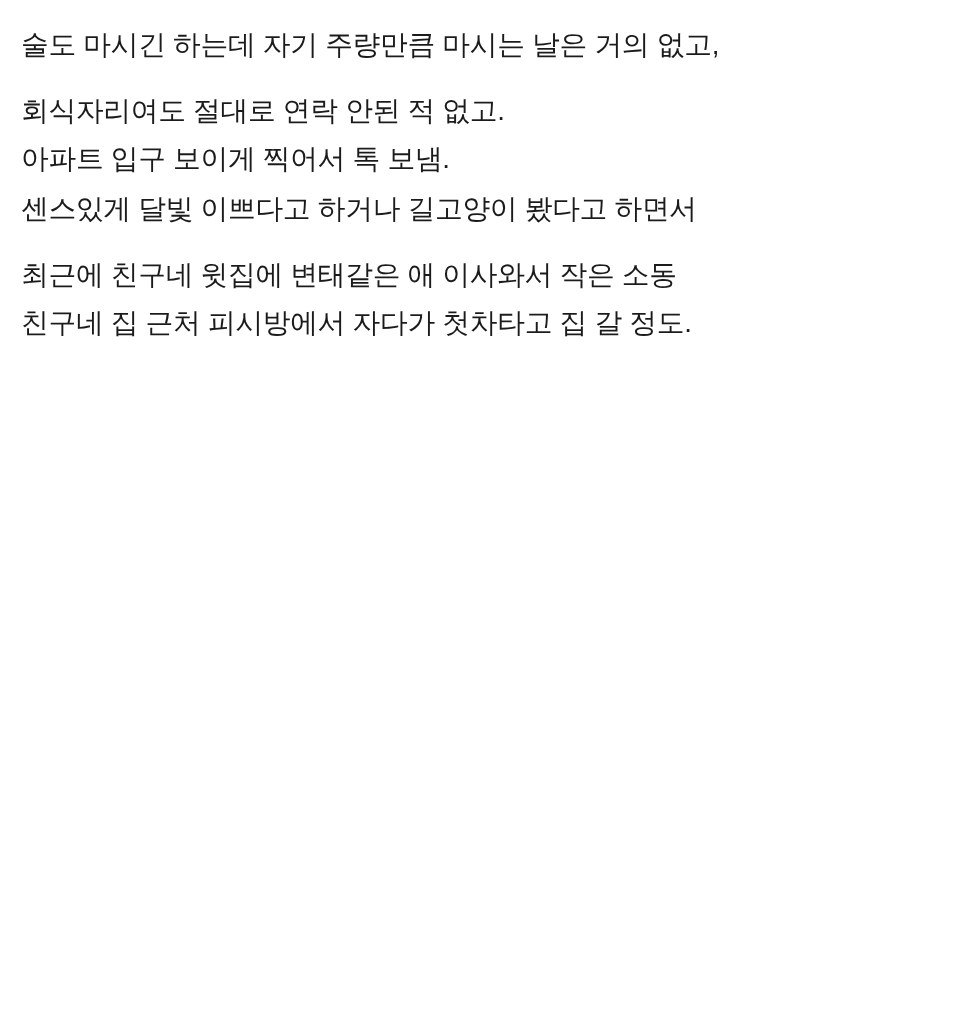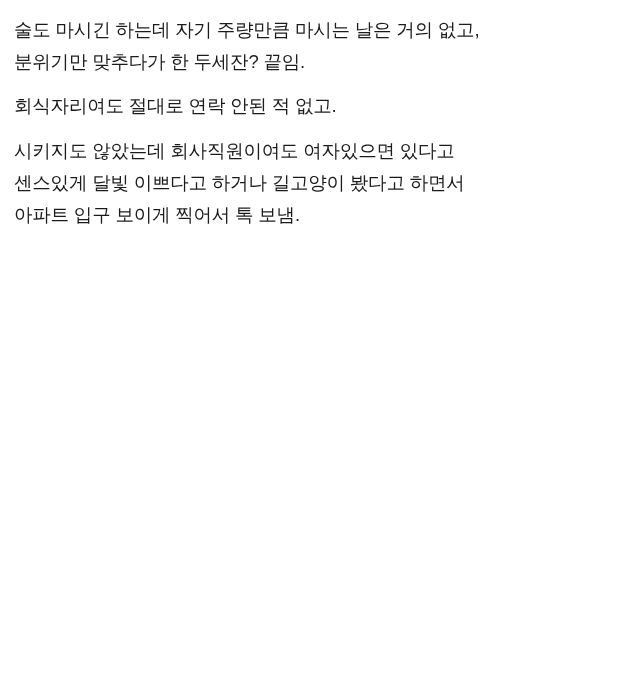--- a/index.html
+++ b/index.html
@@ -34,18 +34,18 @@
   }
   .line.gap-before {
     margin-top: 12px;
   }
 </style>
 </head>
 <body>
 
 <div id="text-body">
   <div class="line">술도 마시긴 하는데 자기 주량만큼 마시는 날은 거의 없고,</div>
-  <div class="line">분위기만 맞추다가 한 두세잔? 끝임.</div>
   <div class="line gap-before">회식자리여도 절대로 연락 안된 적 없고.</div>
-  <div class="line gap-before">시키지도 않았는데 회사직원이여도 여자있으면 있다고</div>
+  <div class="line">아파트 입구 보이게 찍어서 톡 보냄.</div>
   <div class="line">센스있게 달빛 이쁘다고 하거나 길고양이 봤다고 하면서</div>
-  <div class="line">아파트 입구 보이게 찍어서 톡 보냄.</div>
+  <div class="line gap-before">최근에 친구네 윗집에 변태같은 애 이사와서 작은 소동</div>
+  <div class="line">친구네 집 근처 피시방에서 자다가 첫차타고 집 갈 정도.</div>
 </div>
 
 </body></html>

